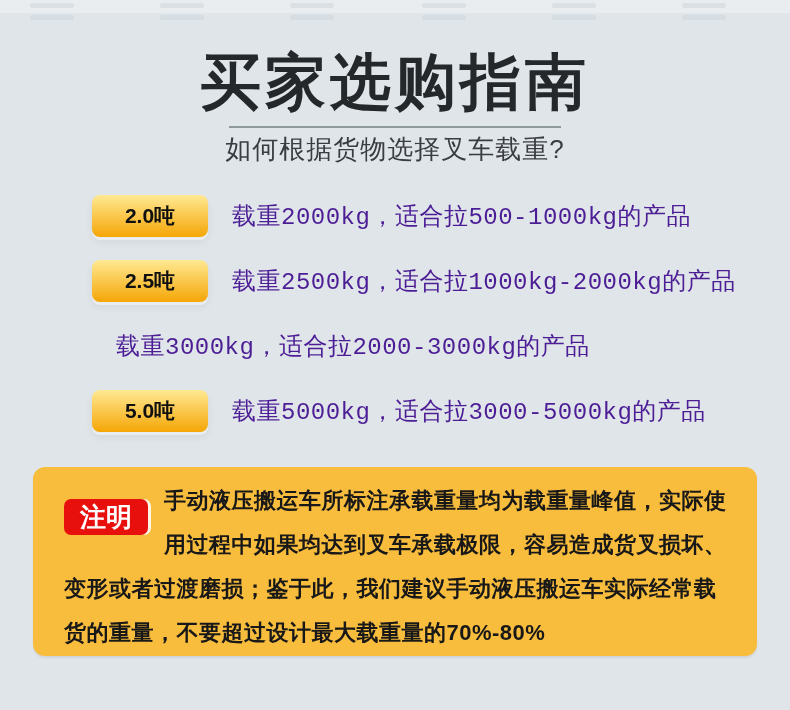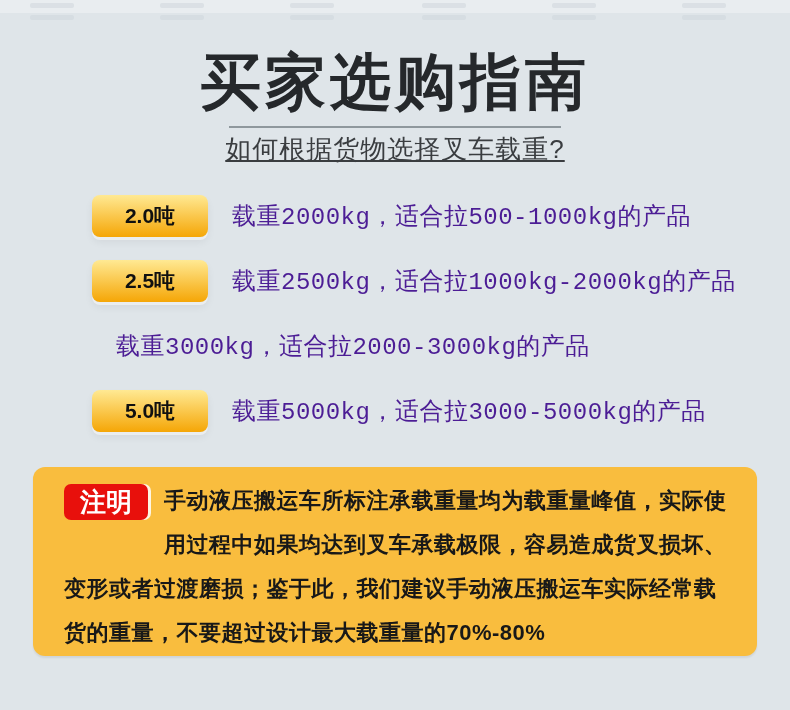--- a/index.html
+++ b/index.html
@@ -52,21 +52,20 @@
     background: #8F989D;
   }
   .subtitle {
     position: absolute; top: 133px; left: 0;
     width: 790px;
     text-align: center;
     font-size: 26px; line-height: 1.25;
     font-weight: 400;
     letter-spacing: 1px;
     color: #3A3D40;
-    text-decoration: underline;
   }
 
   .rows {
     position: absolute; top: 195px; left: 92px;
   }
   .cap-row {
     display: flex; align-items: center;
     height: 42px; margin-bottom: 23px;
   }
   .cap-badge {
@@ -96,21 +95,21 @@
     box-sizing: border-box;
     padding: 12px 22px 0 31px;
     border-radius: 12px;
     background: var(--note_box_bg, #F9BD3E);
     box-shadow: 0 2px 2px rgba(0,0,0,0.07);
   }
   .note-p { margin: 0; }
   .note-badge {
     float: left;
     width: 84px; height: 36px;
-    margin: 5px 16px 4px 0;
+    margin: 20px 16px 4px 0;
     border-radius: 7px;
     background: var(--note_badge_bg, #E8100C);
     box-shadow: 3px 0 0 rgba(255,255,255,0.85);
     color: #FFFFFF;
     font-size: 26px; font-weight: 700;
     line-height: 36px; text-align: center;
   }
   .note-text {
     font-size: 22px; font-weight: 600;
     line-height: 44px;

